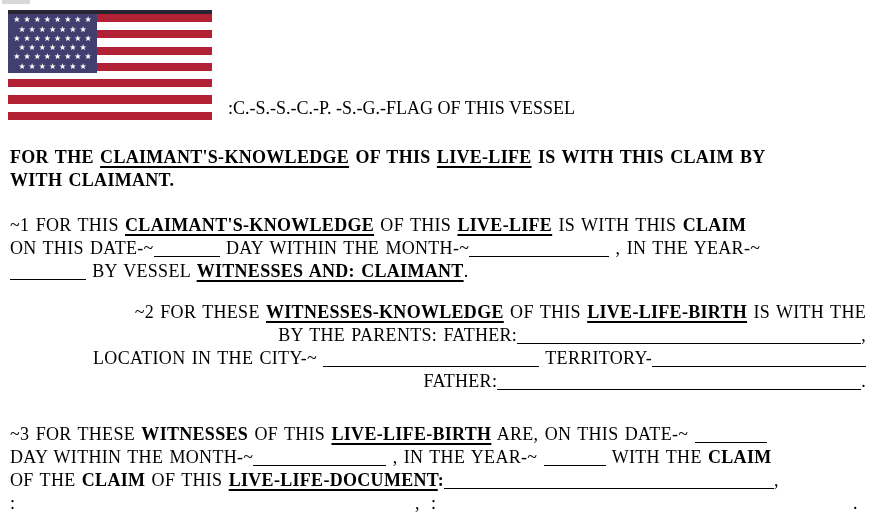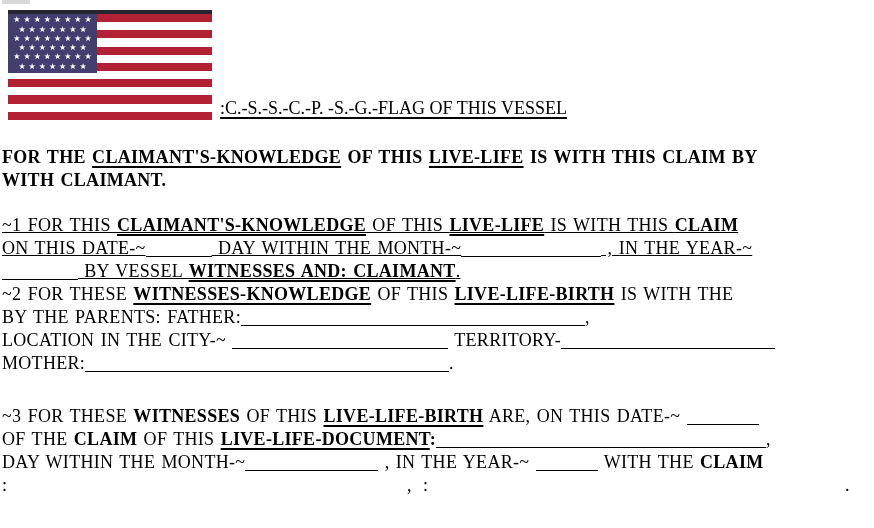--- a/index.html
+++ b/index.html
@@ -12,32 +12,32 @@
   
   .flag-row{display:flex;align-items:flex-end;margin:10px 0 0 8px;height:110px;}
   .flag{position:relative;width:204px;height:110px;flex:0 0 auto;}
   .flag-band{position:absolute;top:0;left:0;right:0;height:4px;background:#262531;}
   .flag-stripes{position:absolute;top:4px;left:0;right:0;bottom:0;
     background:repeating-linear-gradient(180deg,#b22234 0 8.15px,#ffffff 8.15px 16.3px);}
   .flag-canton{position:absolute;top:4px;left:0;width:89px;height:59px;background:#423f70;
     display:flex;flex-direction:column;justify-content:space-evenly;box-sizing:border-box;padding:1px 0;}
   .star-row{color:#fff;font-size:8px;line-height:8px;letter-spacing:3px;text-align:center;
     white-space:nowrap;font-family:"DejaVu Sans",sans-serif;text-indent:3px;}
-  .flag-caption{margin-left:8px;margin-bottom:1px;font-size:18px;line-height:22px;
-    text-decoration:underline;text-underline-offset:3px;text-decoration-thickness:1.5px;white-space:nowrap;}
+  .flag-caption{margin-left:16px;margin-bottom:1px;font-size:18px;line-height:22px;
+    text-underline-offset:3px;text-decoration-thickness:1.5px;white-space:nowrap;}
 
   
-  .doc{padding:0 8px 0 2px;}
+  .doc{padding:0 8px 0 10px;}
   .line{font-size:18px;line-height:23px;white-space:nowrap;letter-spacing:0.3px;word-spacing:1.5px;}
   .b{font-weight:bold;}
   .u{text-decoration:underline;text-underline-offset:3px;text-decoration-thickness:1.5px;}
   .blank{display:inline-block;height:14px;border-bottom:1.5px solid #000;vertical-align:-3px;}
   .intro{margin-top:26px;}
-  .p1{margin-top:22px;text-decoration:underline;}
-  .p2{}
+  .p1{margin-top:22px;}
+  .p2{margin-top:18px;text-align:right;}
   .p3{margin-top:30px;}
   .sigline{position:relative;height:23px;}
   .sigline span{position:absolute;top:0;}
 </style>
 </head>
 <body>
 
 <div class="artifact"></div>
 
 <div class="flag-row">
@@ -83,33 +83,33 @@
     <div class="line">
       <span>~2 FOR THESE </span><span class="b u">WITNESSES-KNOWLEDGE</span><span> OF THIS </span><span class="b u">LIVE-LIFE-BIRTH</span><span> IS WITH THE</span>
     </div>
     <div class="line">
       <span>BY THE PARENTS: FATHER:</span><span class="blank" style="width:344px"></span><span>,</span>
     </div>
     <div class="line">
       <span>LOCATION IN THE CITY-~ </span><span class="blank" style="width:216px"></span><span> TERRITORY-</span><span class="blank" style="width:214px"></span>
     </div>
     <div class="line">
-      <span>MOTHER:</span><span class="blank" style="width:364px"></span><span>.</span>
+      <span>FATHER:</span><span class="blank" style="width:364px"></span><span>.</span>
     </div>
   </div>
 
   <div class="p3">
     <div class="line">
       <span>~3 FOR THESE </span><span class="b">WITNESSES</span><span> OF THIS </span><span class="b u">LIVE-LIFE-BIRTH</span><span> ARE, ON THIS DATE-~ </span><span class="blank" style="width:72px"></span>
     </div>
     <div class="line">
-      <span>OF THE </span><span class="b">CLAIM</span><span> OF THIS </span><span class="b u">LIVE-LIFE-DOCUMENT</span><span class="b">:</span><span class="blank" style="width:330px"></span><span>,</span>
+      <span>DAY WITHIN THE MONTH-~</span><span class="blank" style="width:133px"></span><span> , IN THE YEAR-~ </span><span class="blank" style="width:62px"></span><span> WITH THE </span><span class="b">CLAIM</span>
     </div>
     <div class="line">
-      <span>DAY WITHIN THE MONTH-~</span><span class="blank" style="width:133px"></span><span> , IN THE YEAR-~ </span><span class="blank" style="width:62px"></span><span> WITH THE </span><span class="b">CLAIM</span>
+      <span>OF THE </span><span class="b">CLAIM</span><span> OF THIS </span><span class="b u">LIVE-LIFE-DOCUMENT</span><span class="b">:</span><span class="blank" style="width:330px"></span><span>,</span>
     </div>
     <div class="line sigline">
       <span style="left:0">:</span>
       <span style="left:405px">,</span>
       <span style="left:421px">:</span>
       <span style="left:843px">.</span>
     </div>
   </div>
 
 </div>

